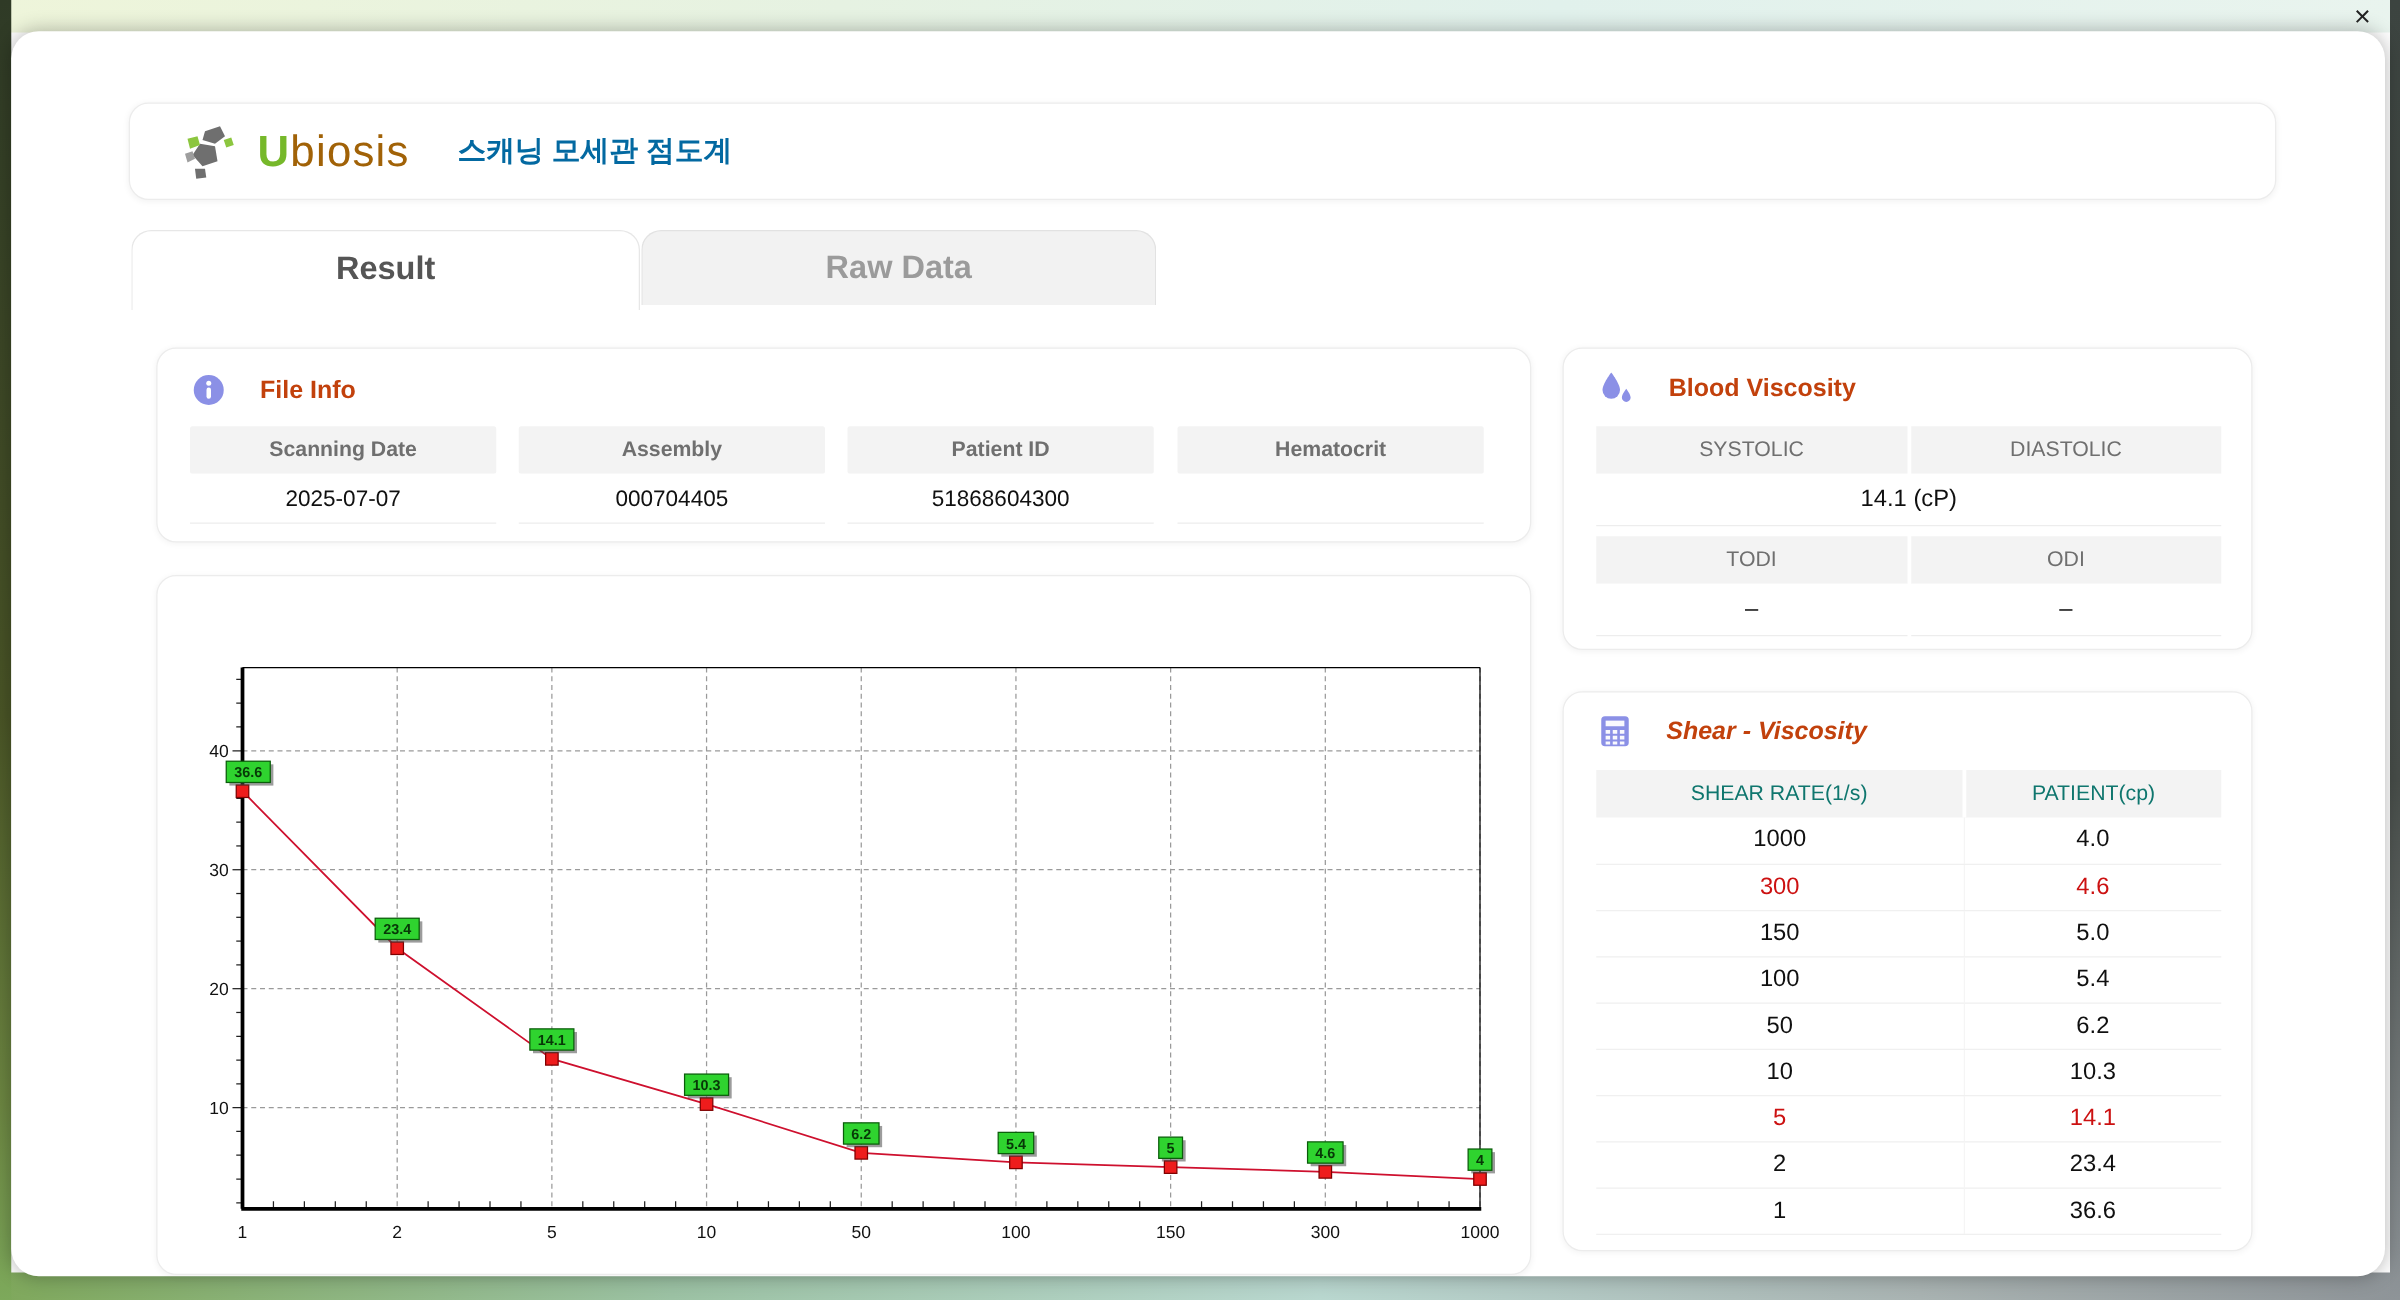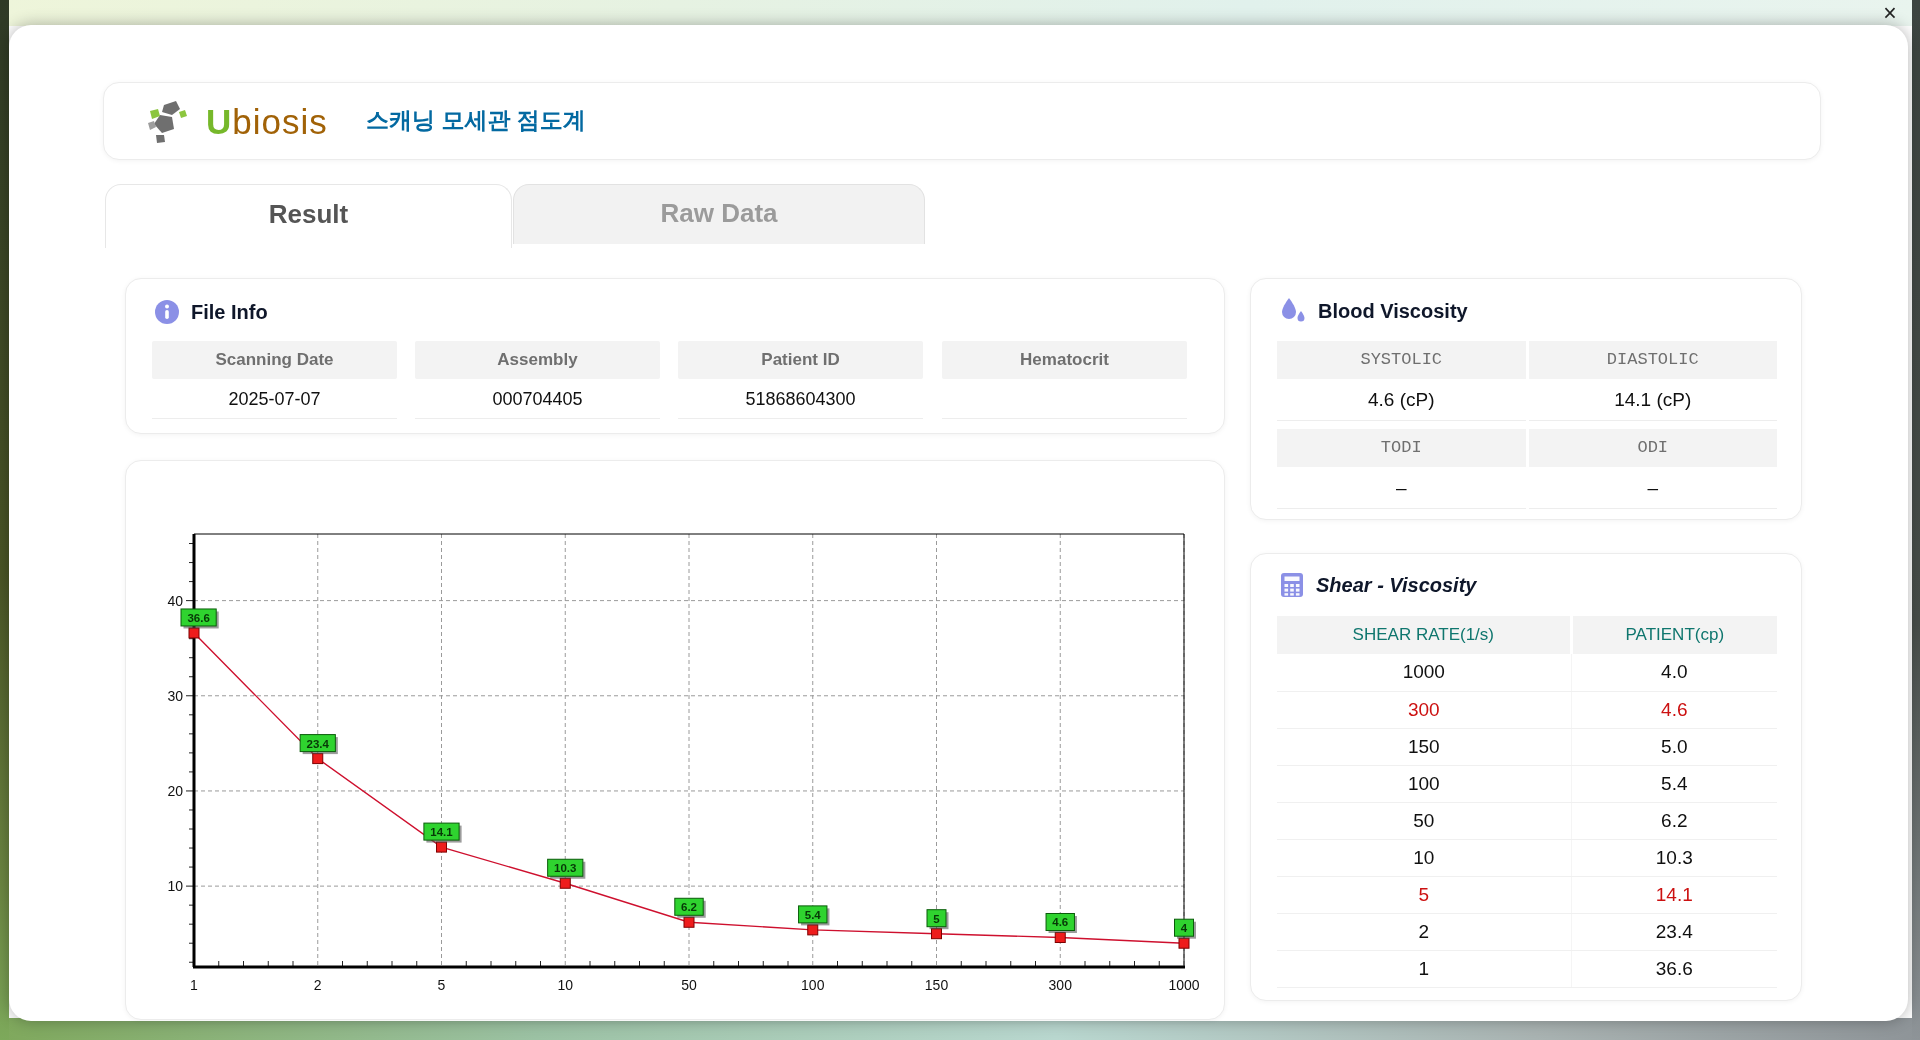--- a/index.html
+++ b/index.html
@@ -34,41 +34,41 @@
   .app-title { position:absolute; left:262px; top:22px; font-size:23px; font-weight:bold; color:#0369a1; }
 
   
   .tab { position:absolute; text-align:center; font-size:26px; font-weight:bold; cursor:pointer; }
   .tab-active { left:96px; top:159px; width:407px; height:64px; line-height:58px; color:#555;
     background:#fff; border:1px solid #e7e7e7; border-bottom:none; border-radius:16px 16px 0 0; z-index:5; }
   .tab-inactive { left:504px; top:159px; width:412px; height:60px; line-height:56px; color:#9b9b9b;
     background:#f2f2f2; border:1px solid #e2e2e2; border-bottom:none; border-radius:16px 16px 0 0; }
 
   
-  .sec-title { position:absolute; display:flex; align-items:center; gap:11px;
-    font-size:20px; font-weight:bold; color:#0f172a; }
+  .sec-title { position:absolute; display:flex; align-items:center; gap:28px;
+    font-size:20px; font-weight:bold; color:#c2410c; }
   .sec-title svg { display:block; }
 
   
   .fileinfo-card { left:116px; top:253px; width:1100px; height:156px; }
   .field { position:absolute; width:245px; }
   .field-label { height:38px; background:#f3f3f3; color:#6f6f6f; font-size:17px;
     text-align:center; line-height:38px; border-radius:2px;font-weight:bold; }
   .field-value { height:40px; background:#fff; color:#101010; font-size:18px;
     text-align:center; line-height:40px; border-bottom:1px solid #ededed; }
 
   
   .graph-card { left:116px; top:435px; width:1100px; height:560px; }
 
   
   .bv-card { left:1241px; top:253px; width:552px; height:242px; }
   .bv-grid { position:absolute; left:26px; top:62px; width:500px; }
   .bv-row { display:flex; gap:3px; }
   .bv-cell { flex:1; text-align:center; }
-  .bv-h { height:38px; background:#f3f3f3; color:#6f6f6f; font-size:17px; line-height:38px;font-family:Liberation Mono, monospace; }
+  .bv-h { height:38px; background:#f3f3f3; color:#6f6f6f; font-size:17px; line-height:38px; }
   .bv-v { height:42px; background:#fff; color:#101010; font-size:19px; line-height:42px; border-bottom:1px solid #ededed; }
   .bv-gap { height:8px; }
 
   .sv-card { left:1241px; top:528px; width:552px; height:448px; }
   .sv-table { position:absolute; left:26px; top:62px; width:500px; border-collapse:collapse; }
   .sv-table th { background:#f3f3f3; color:#0f766e; font-size:17px; font-weight:normal;
     height:38px; border-left:3px solid #fff; }
   .sv-table th:first-child { border-left:none; }
   .sv-table td { text-align:center; font-size:19px; color:#101010; height:37px;
     border-bottom:1px solid #f0f0f0; border-left:1px solid #f5f5f5; }
@@ -265,21 +265,20 @@
         <path d="M22 14 C22 14 18.5 18.5 18.5 21 a3.5 3.5 0 0 0 7 0 C25.5 18.5 22 14 22 14 Z" fill="#8b90e6"></path>
       </svg>
       <span>Blood Viscosity</span>
     </div>
     <div class="bv-grid">
       <div class="bv-row">
         <div class="bv-cell bv-h">SYSTOLIC</div>
         <div class="bv-cell bv-h">DIASTOLIC</div>
       </div>
       <div class="bv-row">
-        <div class="bv-cell bv-v">4.6 (cP)</div>
         <div class="bv-cell bv-v">14.1 (cP)</div>
       </div>
       <div class="bv-gap"></div>
       <div class="bv-row">
         <div class="bv-cell bv-h">TODI</div>
         <div class="bv-cell bv-h">ODI</div>
       </div>
       <div class="bv-row">
         <div class="bv-cell bv-v">–</div>
         <div class="bv-cell bv-v">–</div>

